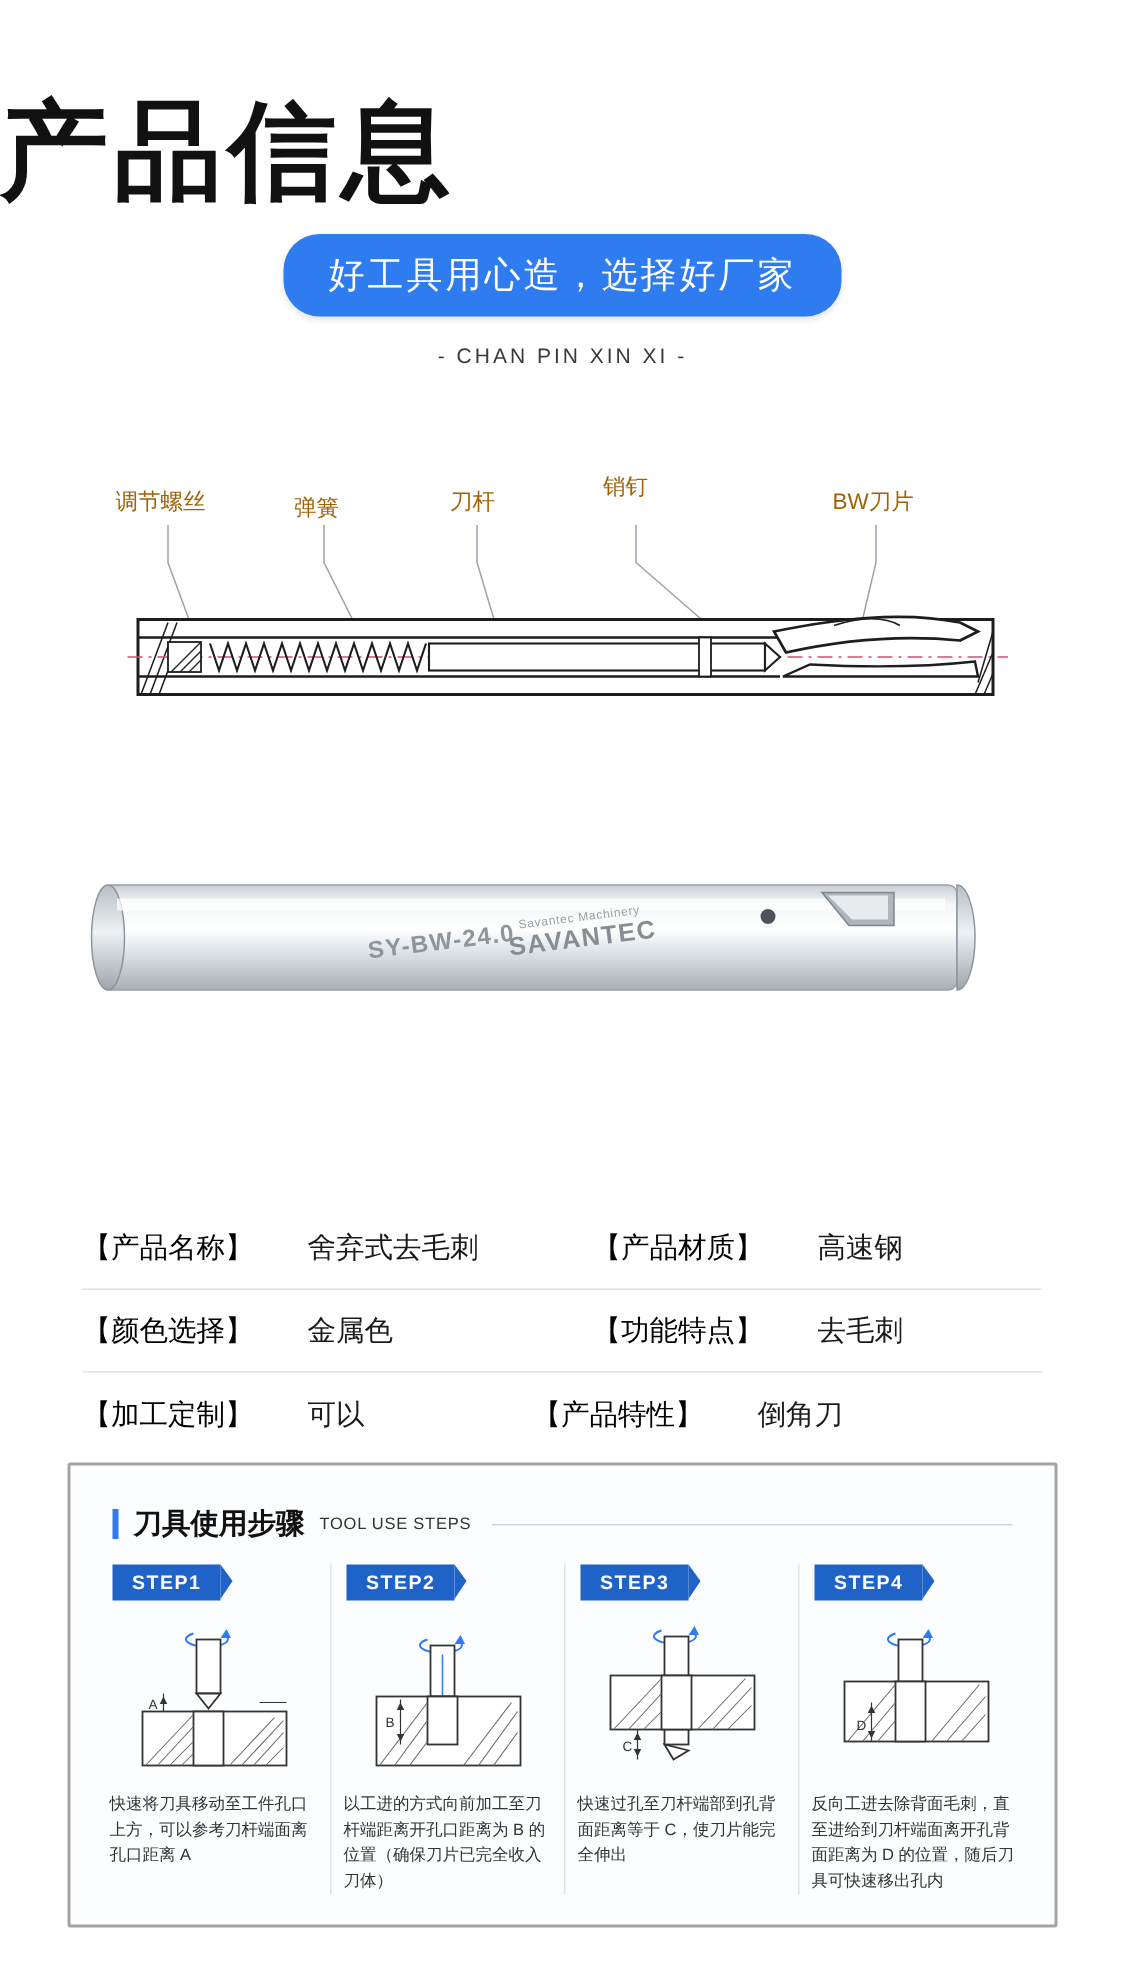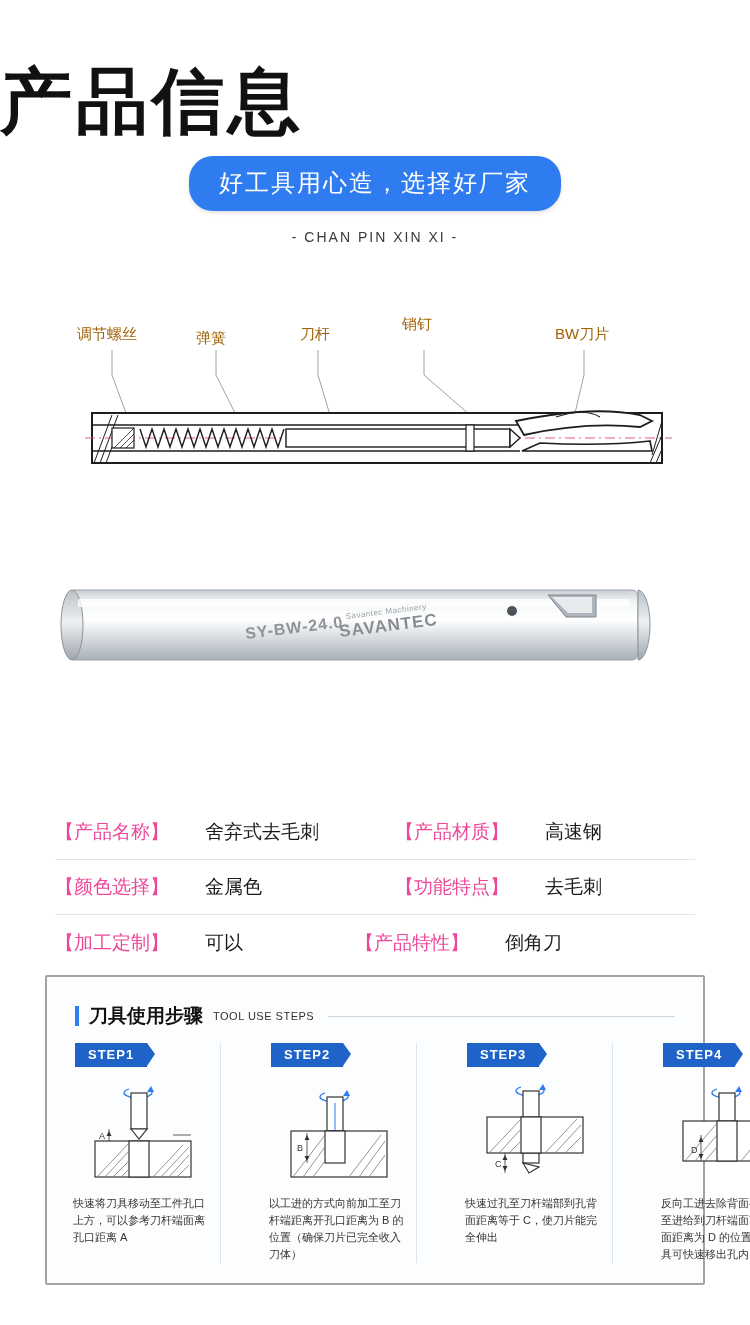--- a/index.html
+++ b/index.html
@@ -59,21 +59,21 @@
   .specrow {
     display: flex;
     align-items: center;
     height: 55px;
     border-bottom: 1px solid #e3e3e3;
   }
   .specrow:last-child { border-bottom: none; }
   .cell { display: flex; align-items: center; }
   .cell.left { width: 340px; }
   .cell.right { width: 300px; }
-  .key { font-size: 19px; color: #ec4899; width: 150px; }
+  .key { font-size: 19px; color: #000000; width: 150px; }
   .val { font-size: 19px; color: #1a1a1a; }
 
   
   .stepsbox {
     position: absolute;
     left: 45px;
     top: 975px;
     width: 660px;
     height: 310px;
     border: 2px solid #a3a3a3;
@@ -83,21 +83,21 @@
   .steps-head {
     display: flex;
     align-items: center;
     margin: 26px 0 0 28px;
   }
   .bluebar { width: 4px; height: 20px; background: #2f7bf0; margin-right: 10px; }
   .steps-title-cn { font-size: 19px; font-weight: bold; color: #111; }
   .steps-title-en { font-size: 11px; color: #333; margin-left: 10px; letter-spacing: .5px; }
   .headline { flex: 1; height: 1px; background: #cfd6de; margin-left: 14px; margin-right: 28px; }
 
-  .steps-grid { display: flex; margin-top: 14px; padding: 0 18px; gap: 40px; }
+  .steps-grid { display: flex; margin-top: 14px; padding: 0 18px; }
   .step {
     width: 156px;
     padding: 0 8px;
     border-right: 1px solid #dfe4ea;
   }
   .step:last-child { border-right: none; }
   .steptag {
     display: inline-block;
     background: #1f63c8;
     color: #fff;

